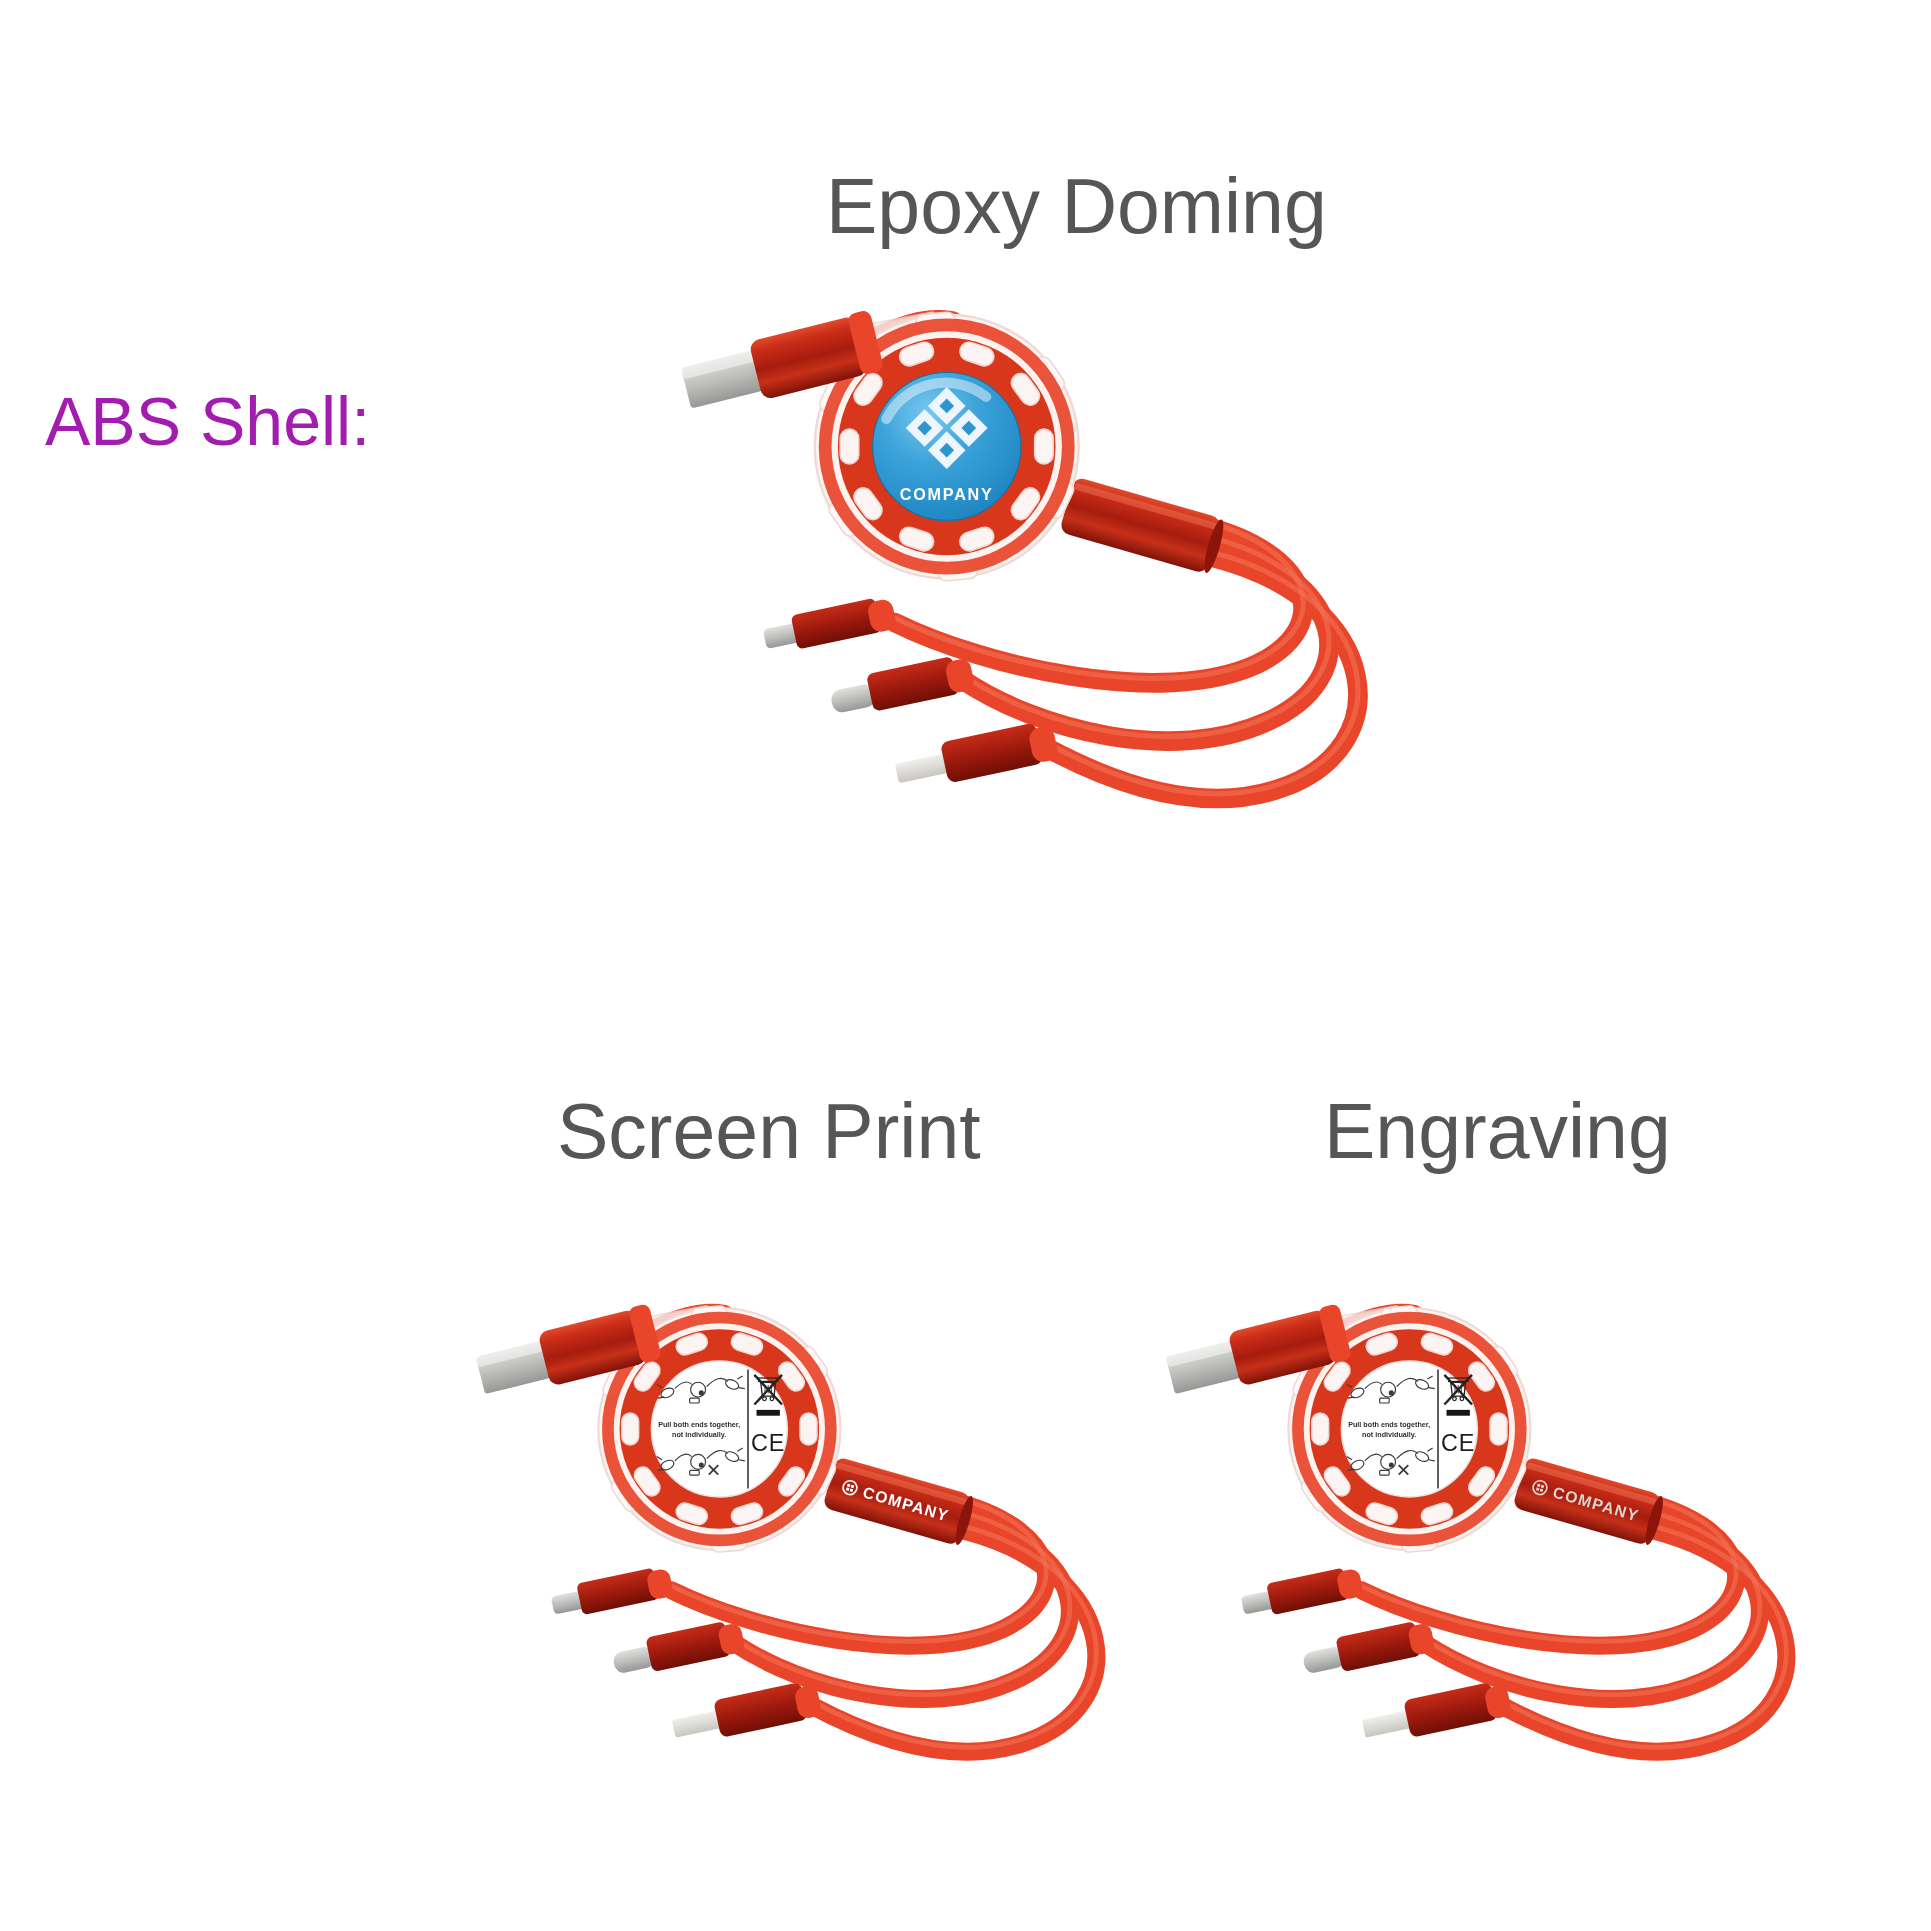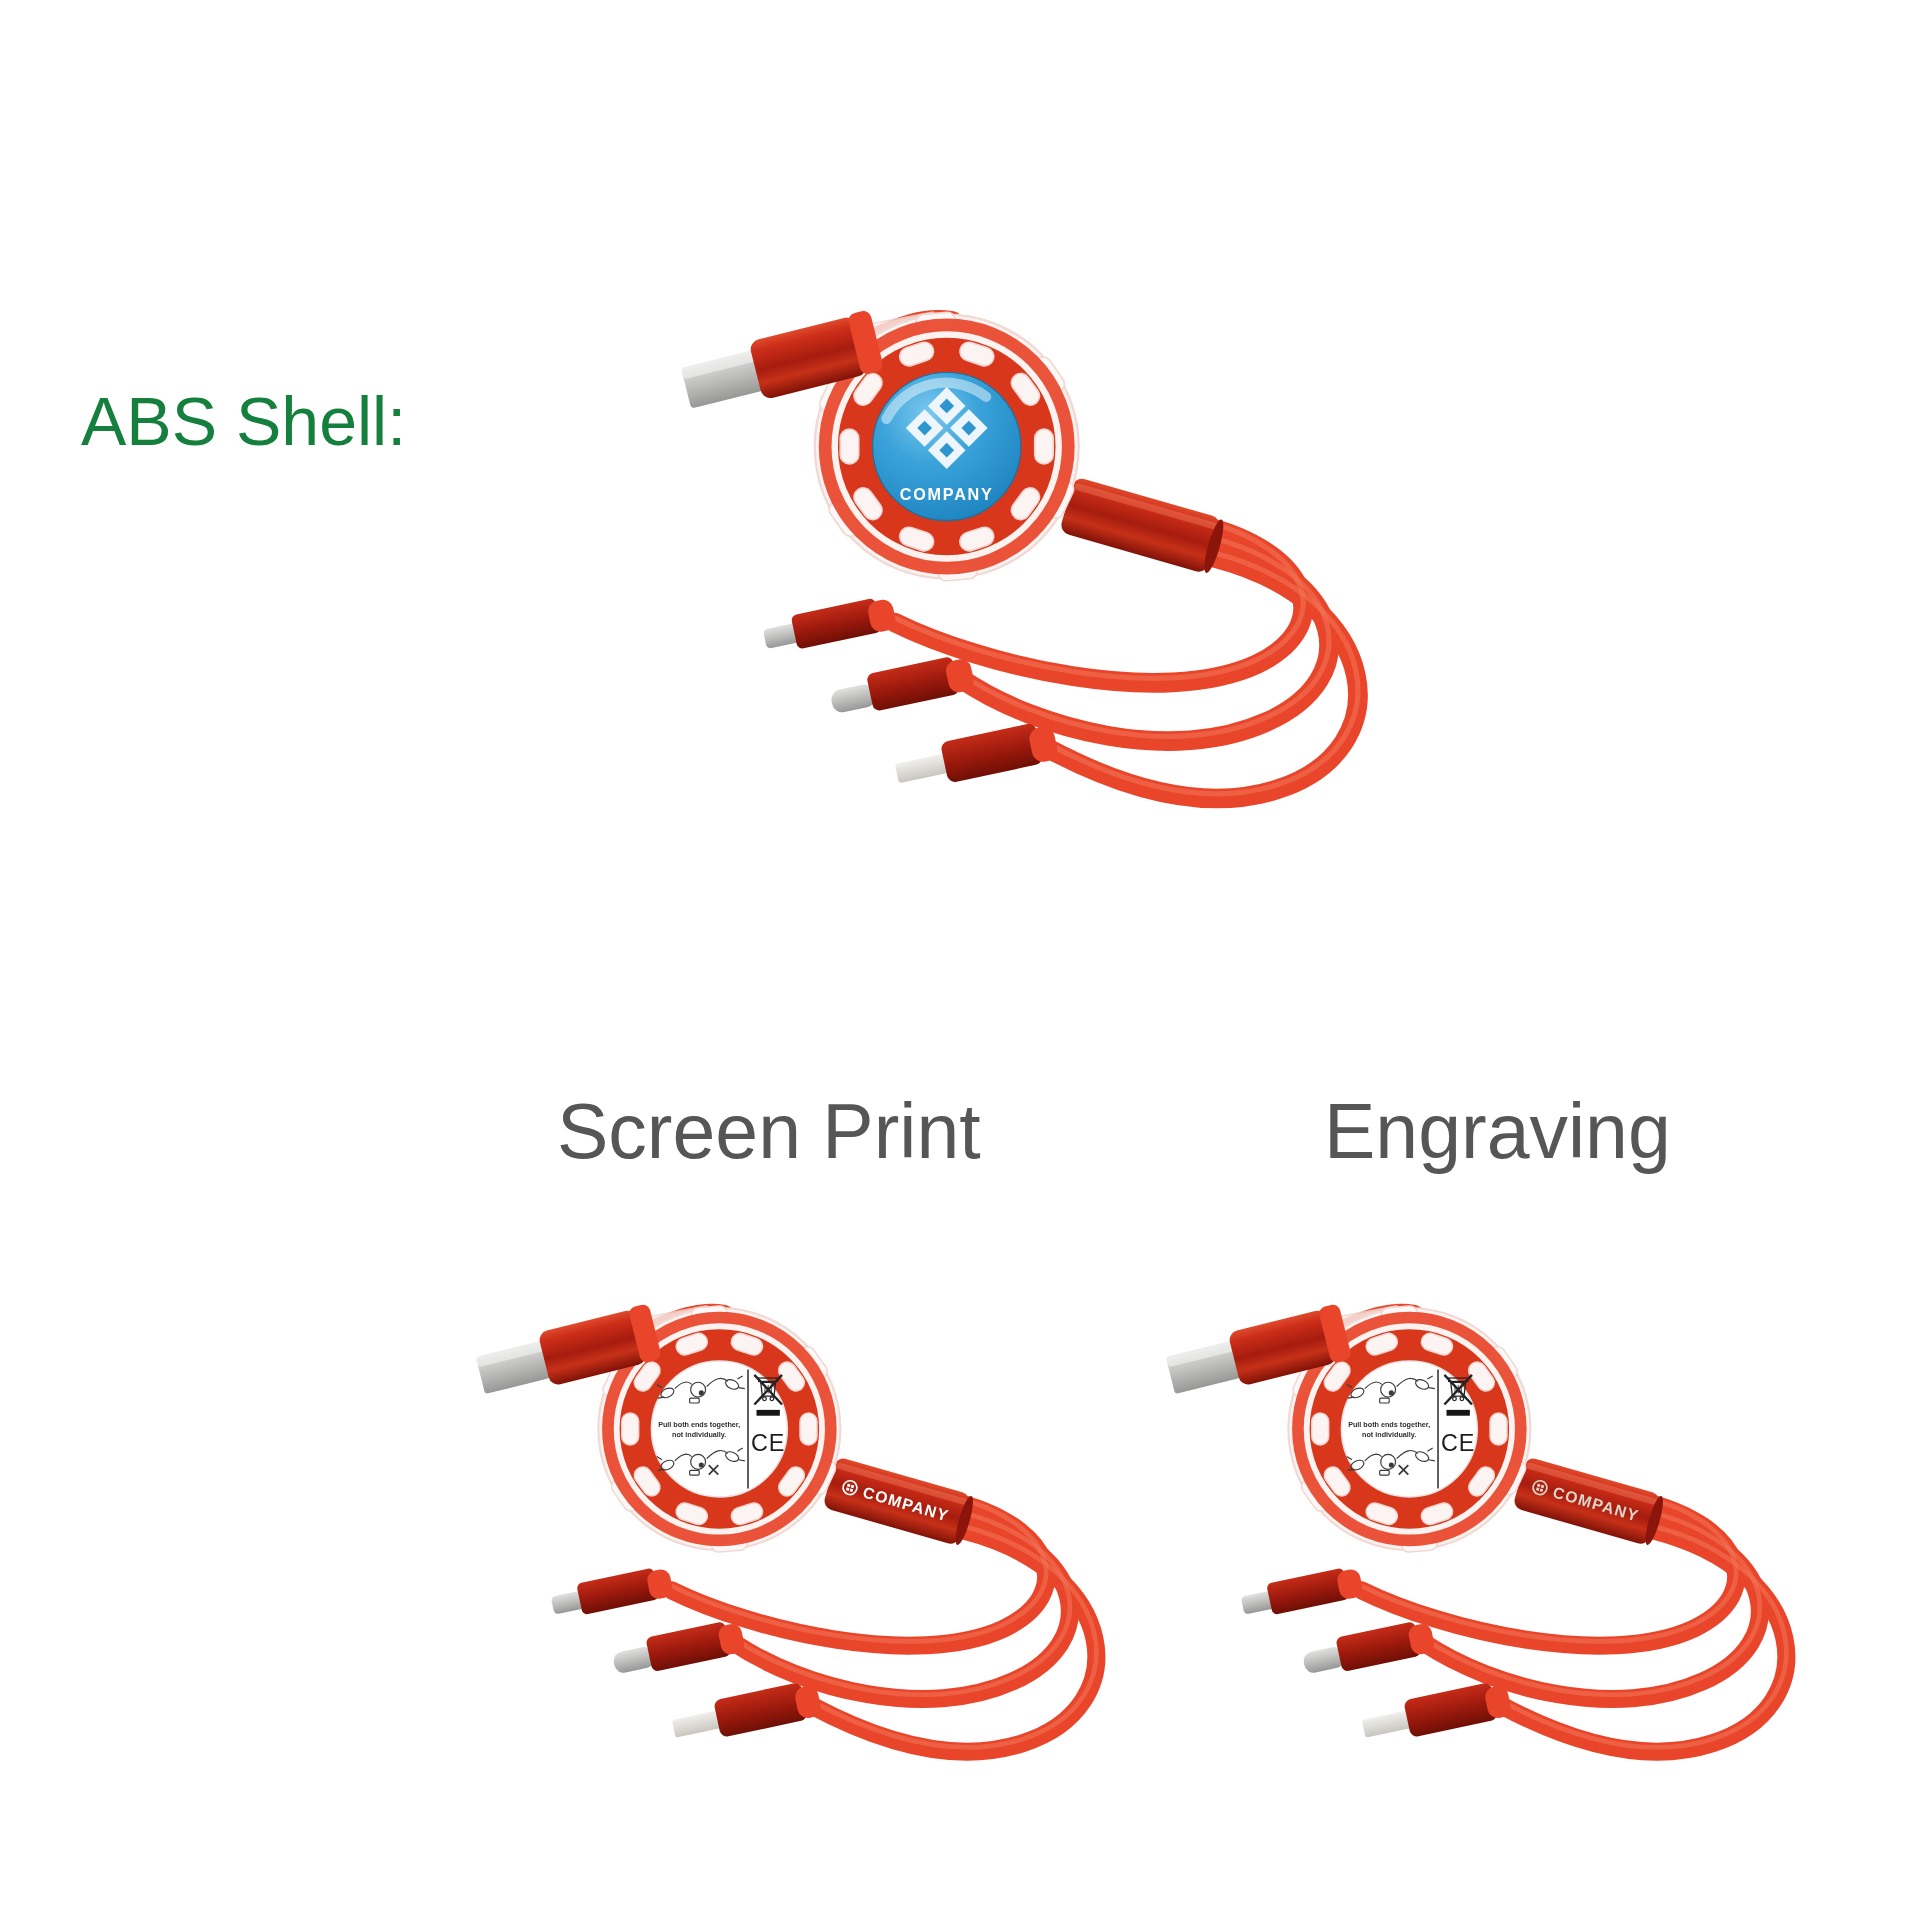--- a/index.html
+++ b/index.html
@@ -1,19 +1,19 @@
 <!DOCTYPE html>
 <html><head>
 <meta charset="utf-8">
 <style>
   html,body{margin:0;padding:0;background:#ffffff;}
   #canvas{position:relative;width:1931px;height:1931px;background:#ffffff;
           font-family:"Liberation Sans",sans-serif;overflow:hidden;}
   .method-title{position:absolute;font-size:77px;line-height:1.1;color:#565659;white-space:nowrap;}
-  .row-label{position:absolute;font-size:68px;line-height:1.1;color:#15803d;white-space:nowrap;margin-left:36px;}
+  .row-label{position:absolute;font-size:68px;line-height:1.1;color:#a21caf;white-space:nowrap;}
   .product{position:absolute;}
   .product svg{width:100%;height:100%;display:block;overflow:visible;}
 
   
   .cable{fill:none;stroke:#e8452a;stroke-width:17;stroke-linecap:round;}
   .cable-hl{fill:none;stroke:#f4795c;stroke-width:4.5;stroke-linecap:round;opacity:.5;}
   .entry-cable{fill:none;stroke:#e8452a;stroke-width:22;stroke-linecap:round;}
 
   
   .flange{fill:#fbeeec;opacity:.82;stroke:#f0d8d3;stroke-width:1.5;}
@@ -86,20 +86,21 @@
       <stop offset="0" stop-color="#7bc8ee"></stop>
       <stop offset="0.35" stop-color="#3ba3da"></stop>
       <stop offset="0.75" stop-color="#2188c4"></stop>
       <stop offset="1" stop-color="#156fa6"></stop>
     </radialGradient>
   </defs>
 </svg>
 
 <div id="canvas">
 
+  <div class="method-title" style="left:826px;top:164px;">Epoxy Doming</div>
 
   <div class="row-label" style="left:45px;top:384px;">ABS Shell:</div>
 
   <div class="product variant-epoxy-dome" style="left:657px;top:259px;width:811px;height:602px;">
   <svg viewBox="0 0 700 520" xmlns="http://www.w3.org/2000/svg">
     <g>
 
       <g>
         <path class="cable" d="M 470 230 C 562 252 588 316 518 350 C 436 388 282 352 205 314"></path>
         <path class="cable" d="M 476 244 C 596 274 612 362 526 400 C 446 436 330 408 263 363"></path>

